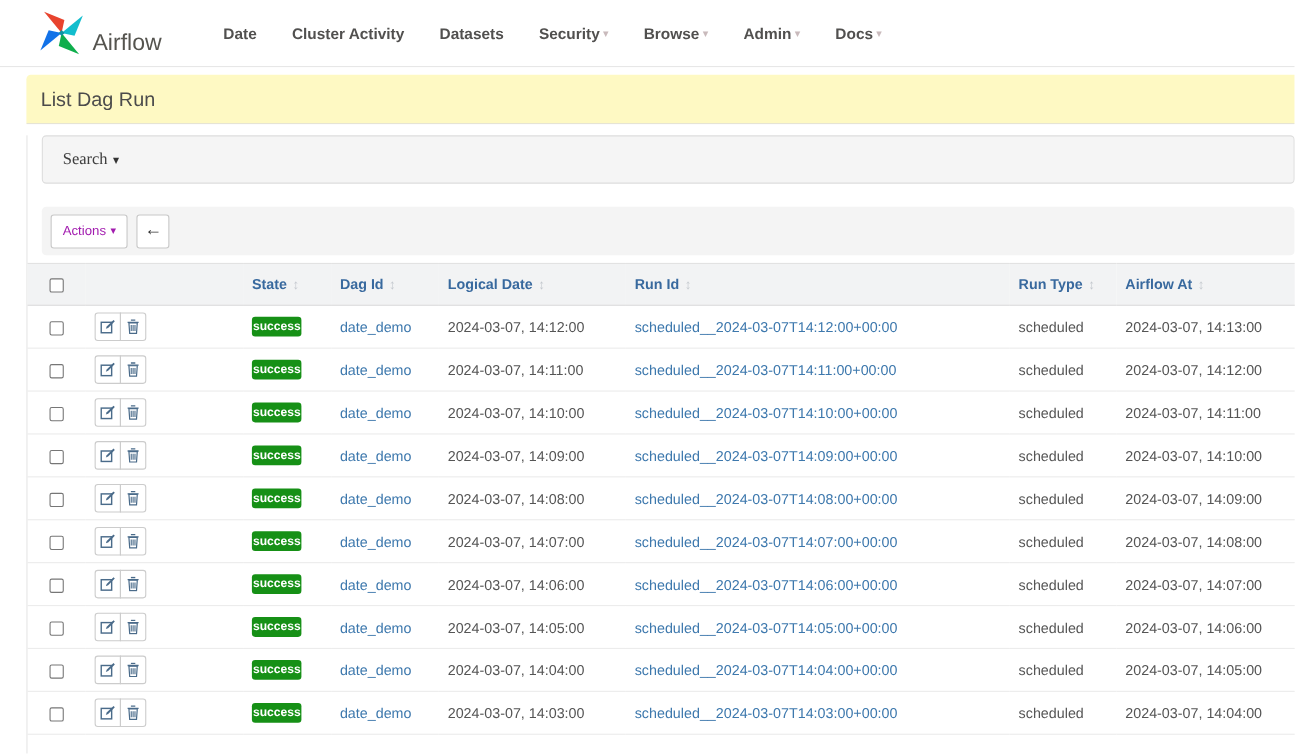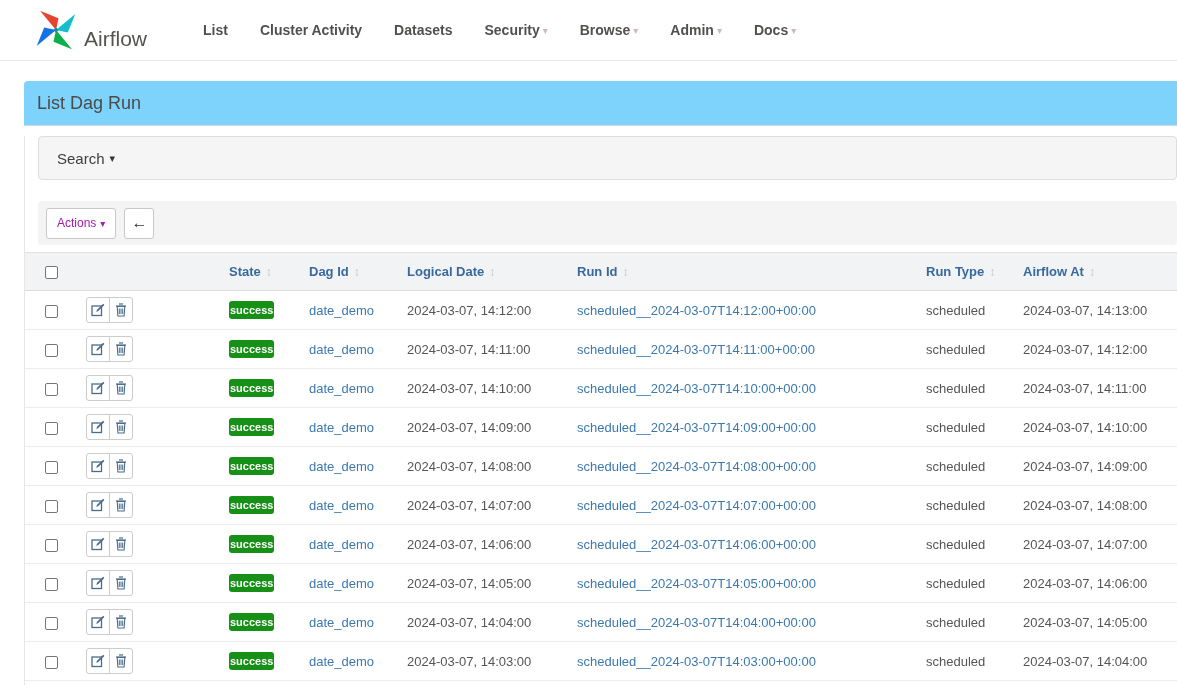--- a/index.html
+++ b/index.html
@@ -11,29 +11,29 @@
     background:#fff; border-bottom:1px solid #e7e7e7; }
   .brand { display:flex; align-items:flex-end; cursor:pointer; }
   .brand-text { font-size:21px; color:#55544f; margin-left:7px; }
   .nav-items { display:flex; list-style:none; margin-left:40px; }
   .nav-items li { padding:0 16px; font-size:14px; font-weight:bold; color:#51504f;
     cursor:pointer; white-space:nowrap; }
   .nav-caret { color:#c9babc; font-size:10px; margin-left:3px; vertical-align:1px; }
 
   
   .content { margin-left:24px; }
-  .panel-heading { height:45px; background:#7dd3fc; border-bottom:1px solid #d6d6d6;
+  .panel-heading { height:45px; background:#fef9c3; border-bottom:1px solid #d6d6d6;
     border-top-left-radius:4px; display:flex; align-items:center; padding-left:13px;
-    margin-top:20px; }
+    margin-top:7px; }
   .panel-title { font-size:18px; color:#4b4b4b; }
   .panel-body { border-left:1px solid #e6e6e6; min-height:616px; }
 
   .search-bar { margin:10px 0 0 13px; height:44px; background:#f5f5f5;
     border:1px solid #ddd; border-radius:4px; display:flex; align-items:center;
-    padding-left:18px; cursor:pointer; }
+    padding-left:18px; cursor:pointer;font-family:Liberation Serif, serif; }
   .search-label { font-size:15px; color:#3e3e3e; }
   .search-caret { font-size:11px; color:#333; margin-left:5px; }
 
   .actions-band { margin:21px 0 0 13px; height:44px; background:#f4f4f4;
     border-radius:4px; display:flex; align-items:center; padding-left:8px; }
   .btn { background:#fff; border:1px solid #c8c8c8; border-radius:3px; height:31px;
     display:flex; align-items:center; justify-content:center; cursor:pointer; }
   .actions-btn { padding:0 10px; color:#a21caf; font-size:12px; }
   .actions-btn .caret { font-size:10px; margin-left:4px; }
   .back-btn { width:30px; margin-left:8px; font-size:16px; color:#333; }
@@ -68,21 +68,21 @@
       <polygon points="50,50 96,12 78,56" fill="#12bdcd"></polygon>
       <polygon points="50,50 88,96 44,78" fill="#0fae4c"></polygon>
       <polygon points="50,50 4,88 22,44" fill="#1272e8"></polygon>
       <rect x="45.5" y="45.5" width="9" height="9" fill="#0e93a5" transform="rotate(45 50 50)"></rect>
     </svg>
     <span class="brand-text">Airflow</span>
   </div>
   <ul class="nav-items">
 
       <li>
-        <span>List</span>
+        <span>Date</span>
       </li>
 
       <li>
         <span>Cluster Activity</span>
       </li>
 
       <li>
         <span>Datasets</span>
       </li>
 

